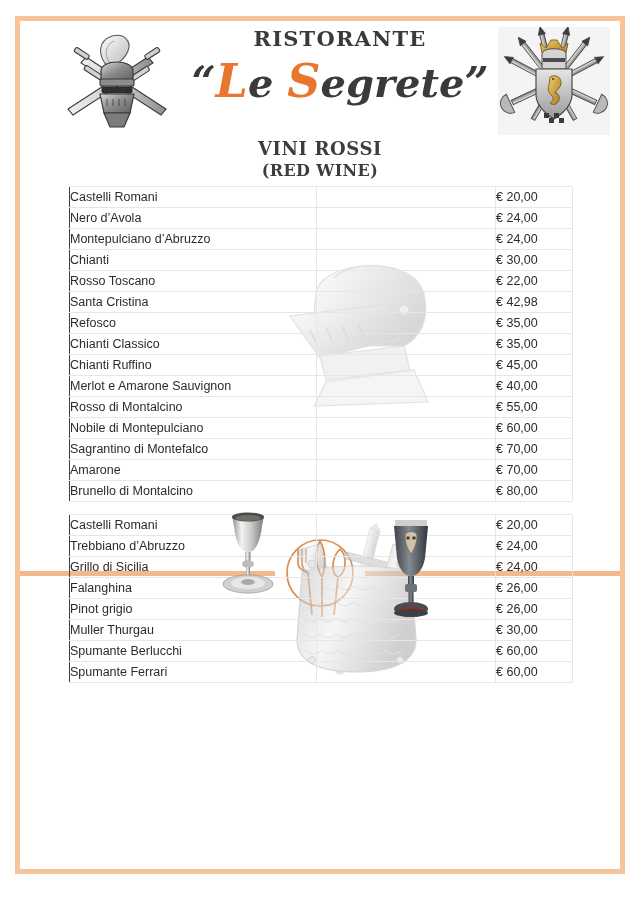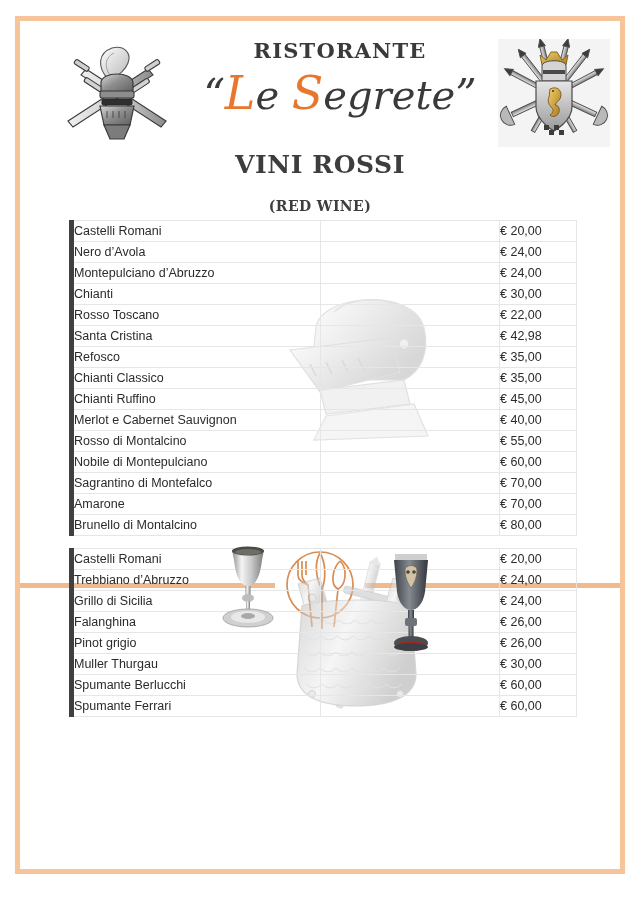--- a/index.html
+++ b/index.html
@@ -36,21 +36,21 @@
     content: "";
     position: absolute;
     left: -5px; top: -5px; right: -5px; bottom: -5px;
     border: 1px solid rgba(247,196,154,0.35);
     pointer-events: none;
   }
 
   .content {
     position: absolute;
     left: 20px;
-    top: 33px;
+    top: 21px;
     width: 600px;
     height: 628px;
   }
 
   
   .header {
     position: relative;
     height: 118px;
   }
   .emblem-left {
@@ -80,21 +80,21 @@
     font-weight: bold;
     font-size: 21px;
     letter-spacing: 1.2px;
     color: #3a3a3a;
     line-height: 1.1;
   }
   .segrete {
     margin-top: 8px;
     font-family: "DejaVu Serif", serif;
     font-size: 40px;
-    font-weight: normal;
+    font-weight: bold;
     font-style: italic;
     color: #3a3a3a;
     line-height: 1;
     white-space: nowrap;
   }
   .segrete .cap {
     color: #e8762c;
     font-size: 46px;
   }
   .segrete .quote {
@@ -104,32 +104,32 @@
 
   
   .section-head {
     text-align: center;
     position: relative;
     z-index: 4;
   }
   .section-title {
     font-family: "DejaVu Serif", serif;
     font-weight: bold;
-    font-size: 25px;
+    font-size: 18px;
     letter-spacing: 0.6px;
     color: #3d3d3d;
     line-height: 1.15;
   }
   .section-sub {
     font-family: "DejaVu Serif", serif;
     font-weight: bold;
-    font-size: 14px;
+    font-size: 16px;
     letter-spacing: 0.4px;
     color: #3d3d3d;
-    margin-top: 18px;
+    margin-top: 1px;
   }
 
   
   .table-wrap {
     position: relative;
     margin: 0 auto;
   }
   .watermark {
     position: absolute;
     z-index: 1;
@@ -148,21 +148,21 @@
     font-size: 12.5px;
     color: #2b2b2b;
     border-bottom: 1px solid #e6e6e6;
     padding: 0;
     font-family: "Liberation Sans", sans-serif;
     background: transparent;
   }
   td.wname {
     width: 246px;
     padding-left: 10px;
-    border-left: 5px solid #404040;
+    border-left: 1px solid #404040;
     border-right: 1px solid #e6e6e6;
     white-space: nowrap;
   }
   td.wmid {
     width: 178px;
     border-right: 1px solid #e6e6e6;
   }
   td.wprice {
     width: 76px;
     text-align: left;
@@ -414,21 +414,21 @@
               <td class="wname">Chianti Classico</td>
               <td class="wmid"></td>
               <td class="wprice">€ 35,00</td>
             </tr>
             <tr>
               <td class="wname">Chianti Ruffino</td>
               <td class="wmid"></td>
               <td class="wprice">€ 45,00</td>
             </tr>
             <tr>
-              <td class="wname">Merlot e Cabernet Sauvignon</td>
+              <td class="wname">Merlot e Amarone Sauvignon</td>
               <td class="wmid"></td>
               <td class="wprice">€ 40,00</td>
             </tr>
             <tr>
               <td class="wname">Rosso di Montalcino</td>
               <td class="wmid"></td>
               <td class="wprice">€ 55,00</td>
             </tr>
             <tr>
               <td class="wname">Nobile di Montepulciano</td>

